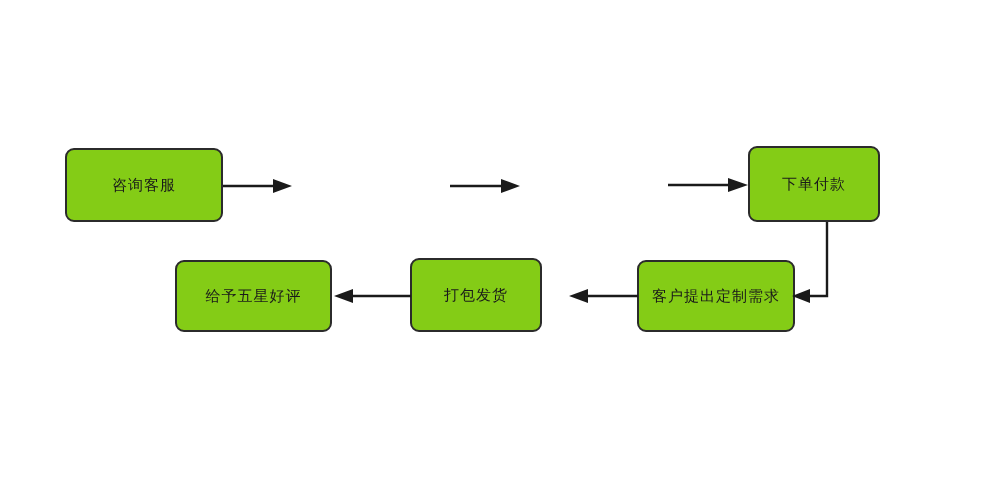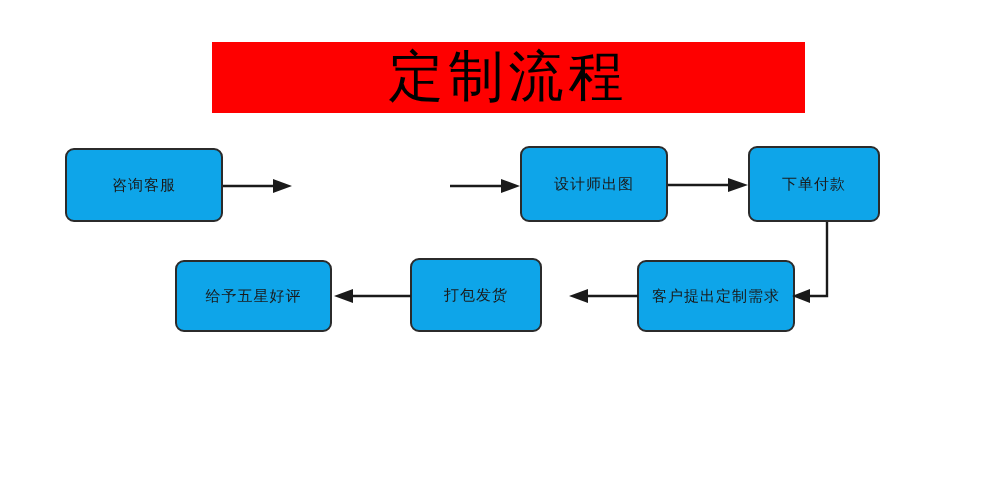--- a/index.html
+++ b/index.html
@@ -38,21 +38,21 @@
     color: #000000;
     font-weight: 400;
     white-space: nowrap;
     transform: translateY(-1px);
   }
 
   
   .node {
     position: absolute;
     box-sizing: border-box;
-    background: #0ea5e9;
+    background: #84cc16;
     border: 2px solid #2b2b2b;
     border-radius: 9px;
     display: flex;
     align-items: center;
     justify-content: center;
     text-align: center;
   }
   .node-label {
     font-family: "DejaVu Serif", "Liberation Serif", serif;
     font-size: 15px;
@@ -78,32 +78,26 @@
   }
   .conn svg polygon {
     fill: #1a1a1a;
   }
 </style>
 </head>
 <body>
 
 <div id="canvas">
 
-  <div class="banner">
-    <div class="banner-text">定制流程</div>
-  </div>
 
   <div class="node" style="left:65px; top:148px; width:158px; height:74px;">
     <span class="node-label">咨询客服</span>
   </div>
 
 
-  <div class="node" style="left:520px; top:146px; width:148px; height:76px;">
-    <span class="node-label">设计师出图</span>
-  </div>
 
   <div class="node" style="left:748px; top:146px; width:132px; height:76px;">
     <span class="node-label">下单付款</span>
   </div>
 
   <div class="node" style="left:637px; top:260px; width:158px; height:72px;">
     <span class="node-label">客户提出定制需求</span>
   </div>
 
   <div class="node" style="left:410px; top:258px; width:132px; height:74px;">

